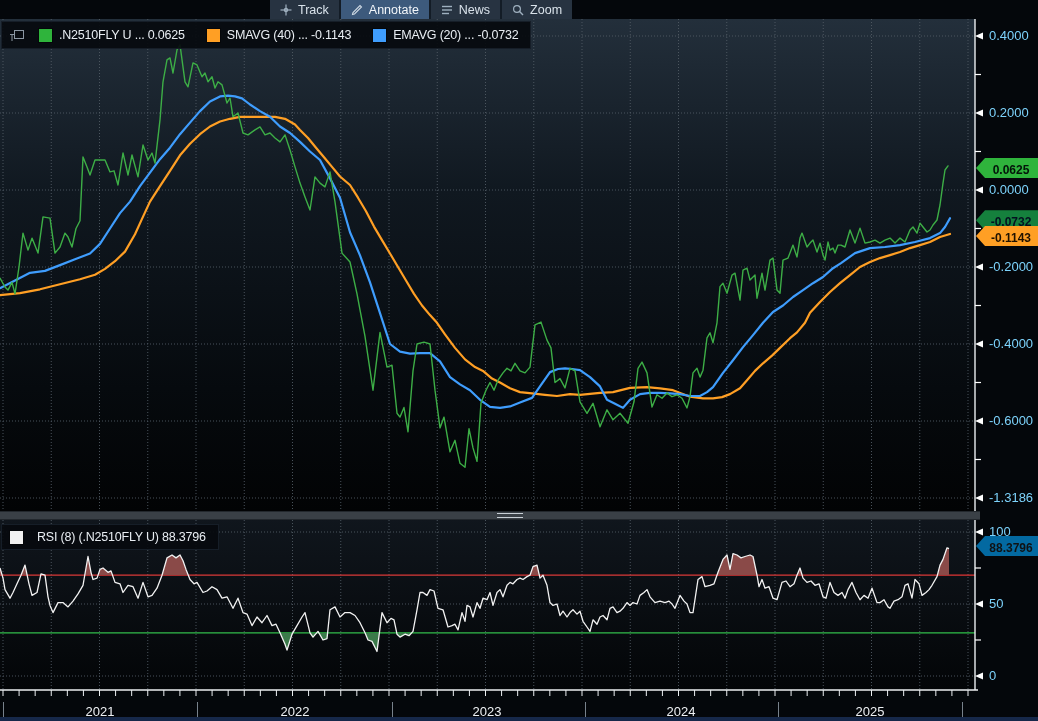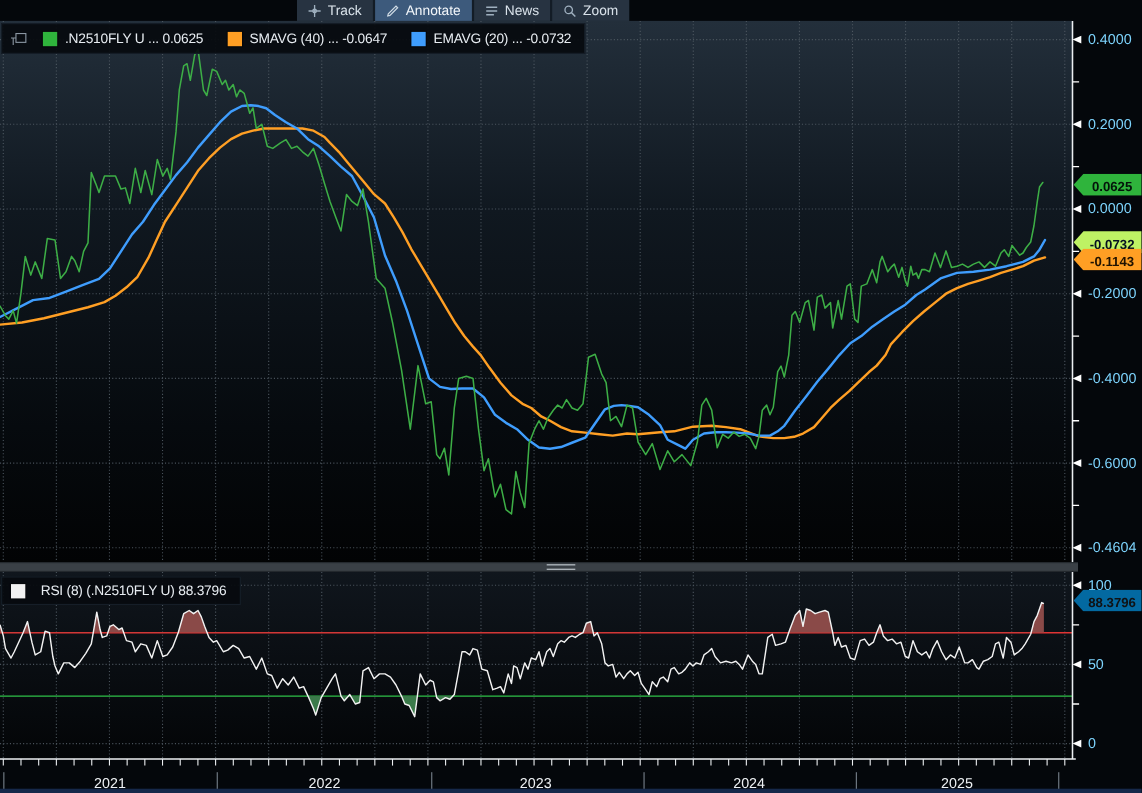--- a/index.html
+++ b/index.html
@@ -228,21 +228,21 @@
       <line x1="0" y1="5.5" x2="4.5" y2="5.5" stroke="#8b97a3" stroke-width="1"></line>
       <line x1="2" y1="5.5" x2="2" y2="12" stroke="#8b97a3" stroke-width="1"></line>
     </svg>
     <div id="mainLegendItems" style="display:flex;gap:22px;">
         <div class="item">
           <div class="sw" style="background: rgb(47, 180, 60);"></div>
           <div>.N2510FLY U ... 0.0625</div>
         </div>
         <div class="item">
           <div class="sw" style="background: rgb(255, 159, 36);"></div>
-          <div>SMAVG (40) ... -0.0647</div>
+          <div>SMAVG (40) ... -0.1143</div>
         </div>
         <div class="item">
           <div class="sw" style="background: rgb(63, 157, 253);"></div>
           <div>EMAVG (20) ... -0.0732</div>
         </div>
       </div>
   </div>
 
   <div class="legend" style="left:1px;top:524px;height:24px;">
     <span class="sw" style="background: rgb(242, 242, 242);"></span>
@@ -253,28 +253,28 @@
     <span class="grip"></span>
   </div>
 
   <div id="yLabels">
       <div class="ylab" style="top: 28px;">0.4000</div>
       <div class="ylab" style="top: 105px;">0.2000</div>
       <div class="ylab" style="top: 182px;">0.0000</div>
       <div class="ylab" style="top: 259px;">-0.2000</div>
       <div class="ylab" style="top: 336px;">-0.4000</div>
       <div class="ylab" style="top: 413px;">-0.6000</div>
-      <div class="ylab" style="top: 490px;">-0.4604</div>
+      <div class="ylab" style="top: 490px;">-1.3186</div>
       <div class="ylab" style="top: 524px;">100</div>
       <div class="ylab" style="top: 596px;">50</div>
       <div class="ylab" style="top: 668px;">0</div>
     </div>
   <div id="tags">
       <div class="tag" style="top: 157.938px; background: rgb(47, 180, 60); color: rgb(4, 20, 10);">0.0625</div>
-      <div class="tag" style="top: 210.182px; background: #bef264; color: rgb(4, 16, 32);">-0.0732</div>
+      <div class="tag" style="top: 210.182px; background: #15803d; color: rgb(4, 16, 32);">-0.0732</div>
       <div class="tag" style="top: 226.005px; background: rgb(255, 159, 36); color: rgb(32, 18, 0);">-0.1143</div>
       <div class="tag" style="top: 536px; background: #0369a1; color: rgb(16, 18, 20);">88.3796</div>
     </div>
   <div id="xLabels">
       <div class="ydiv" style="left: 3px;"></div>
       <div class="ydiv" style="left: 197px;"></div>
       <div class="ydiv" style="left: 392px;"></div>
       <div class="ydiv" style="left: 585px;"></div>
       <div class="ydiv" style="left: 778px;"></div>
       <div class="ydiv" style="left: 962px;"></div>

